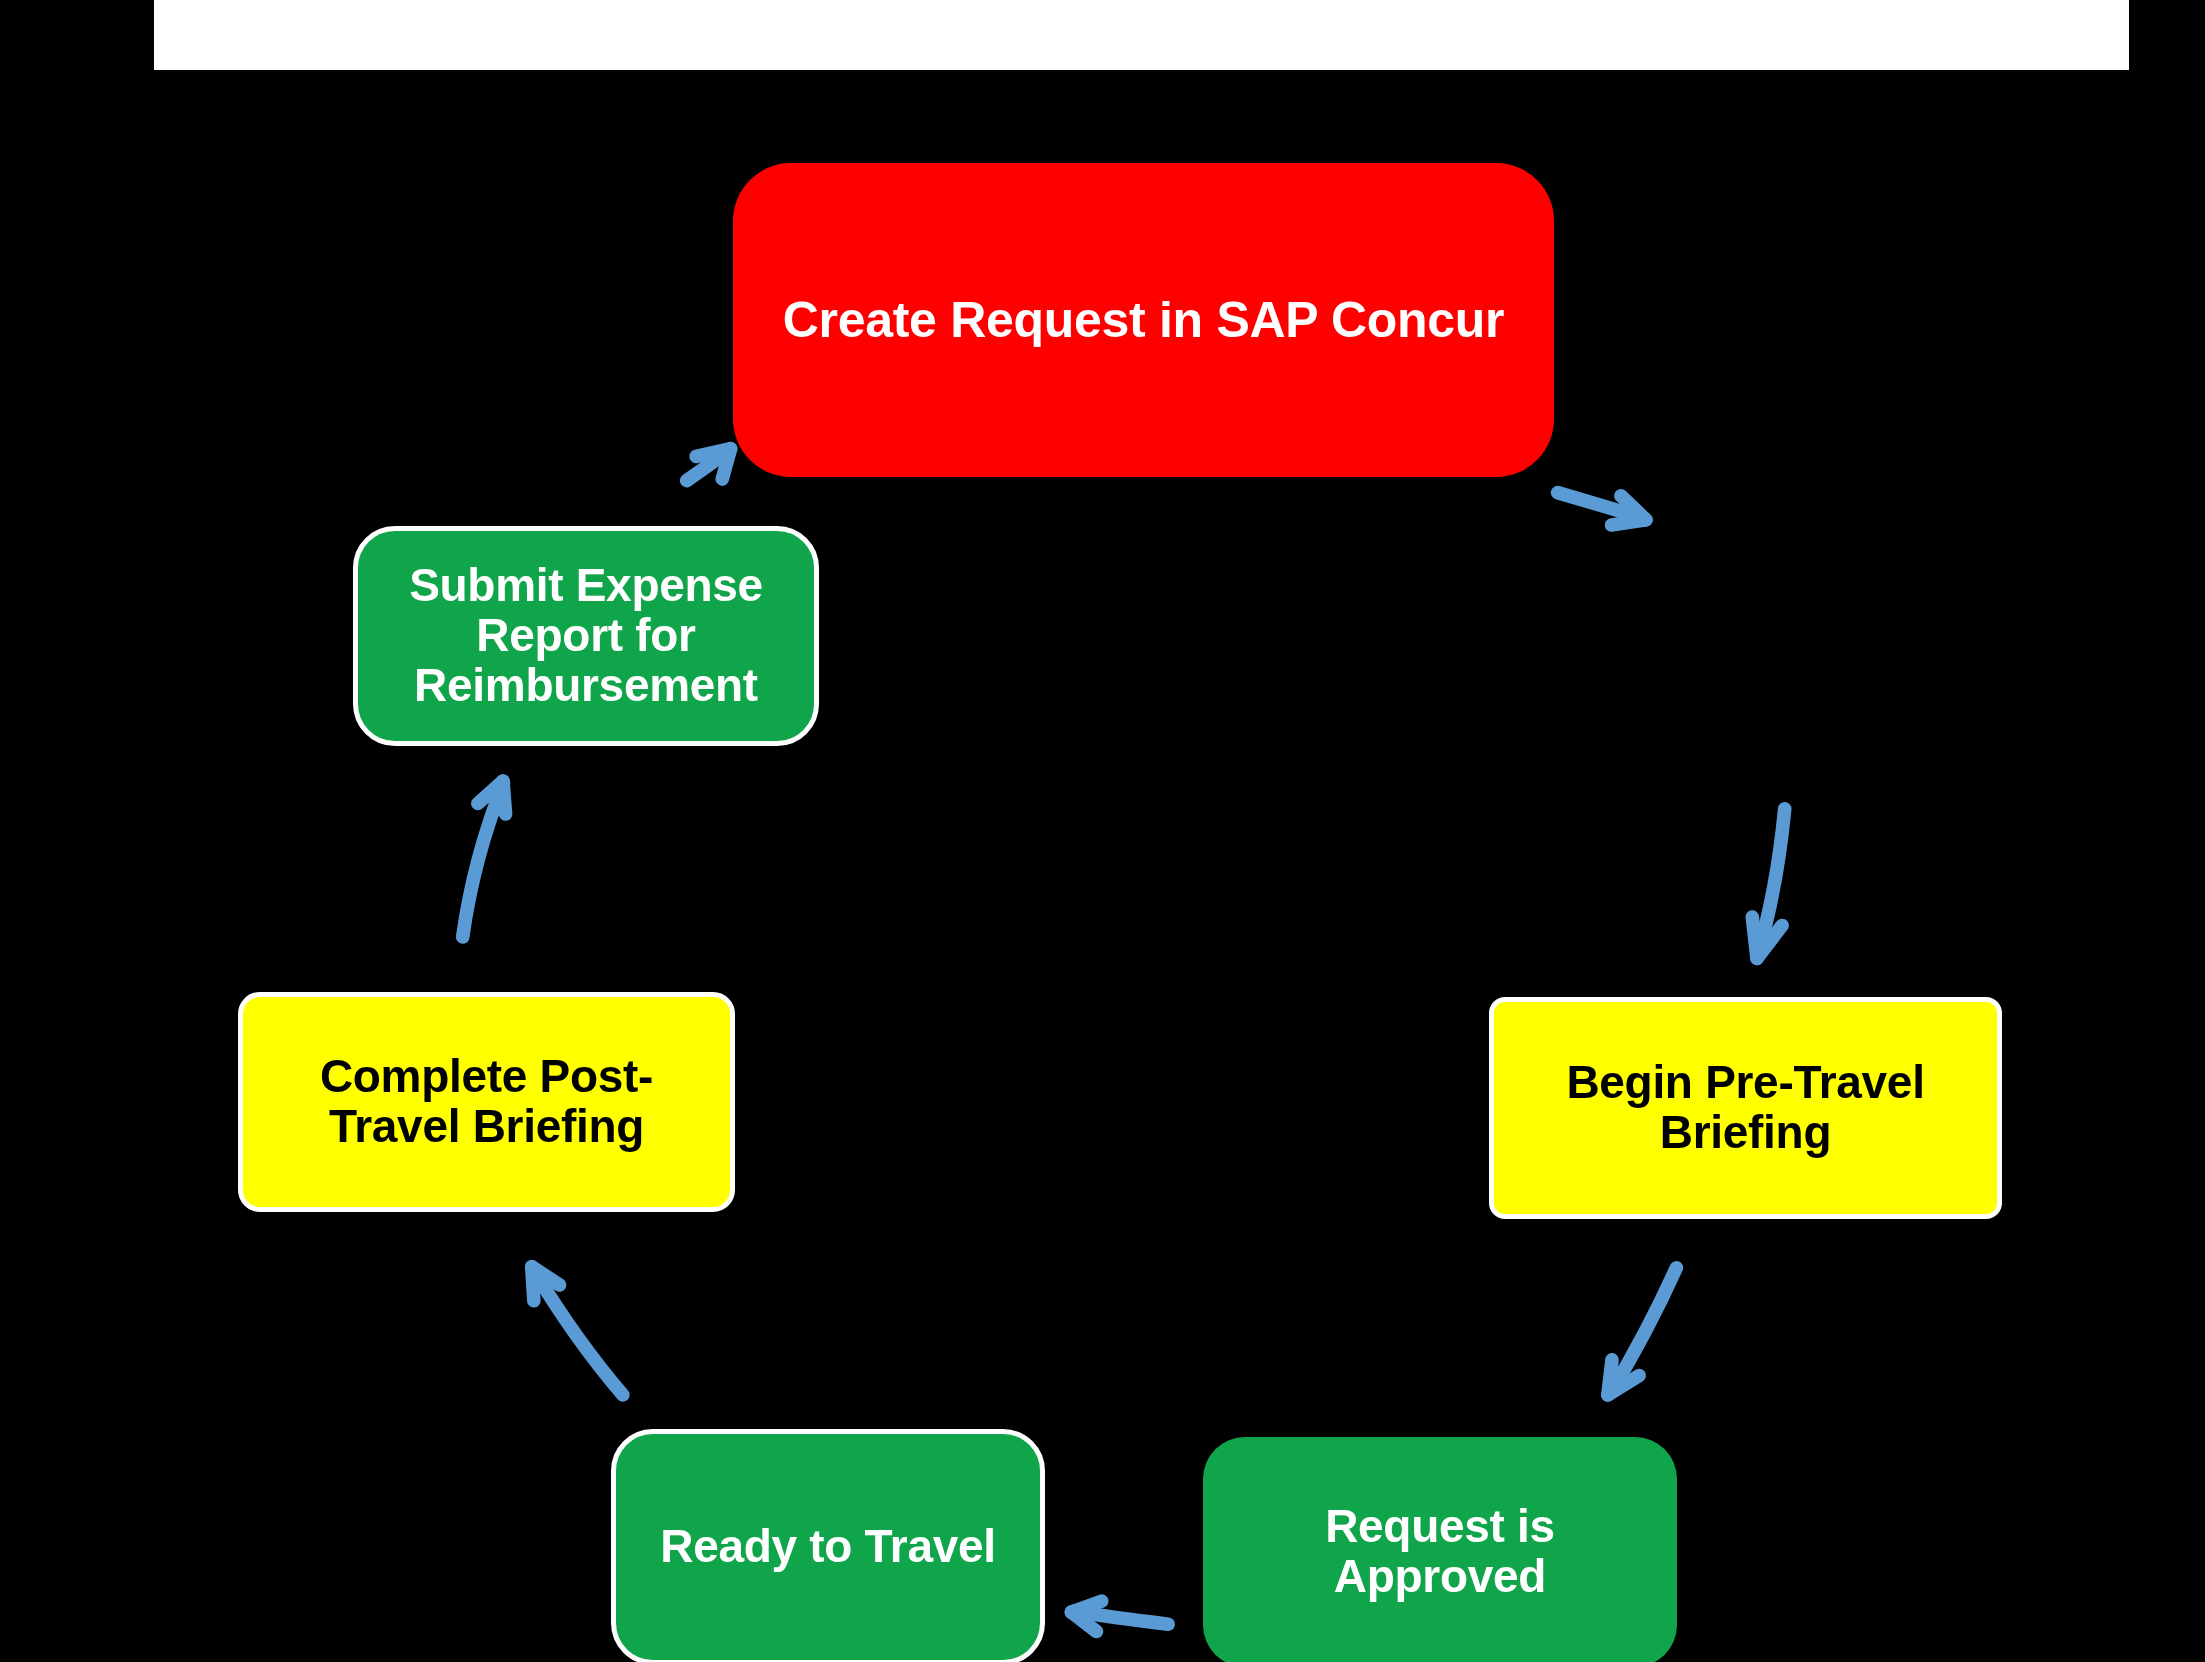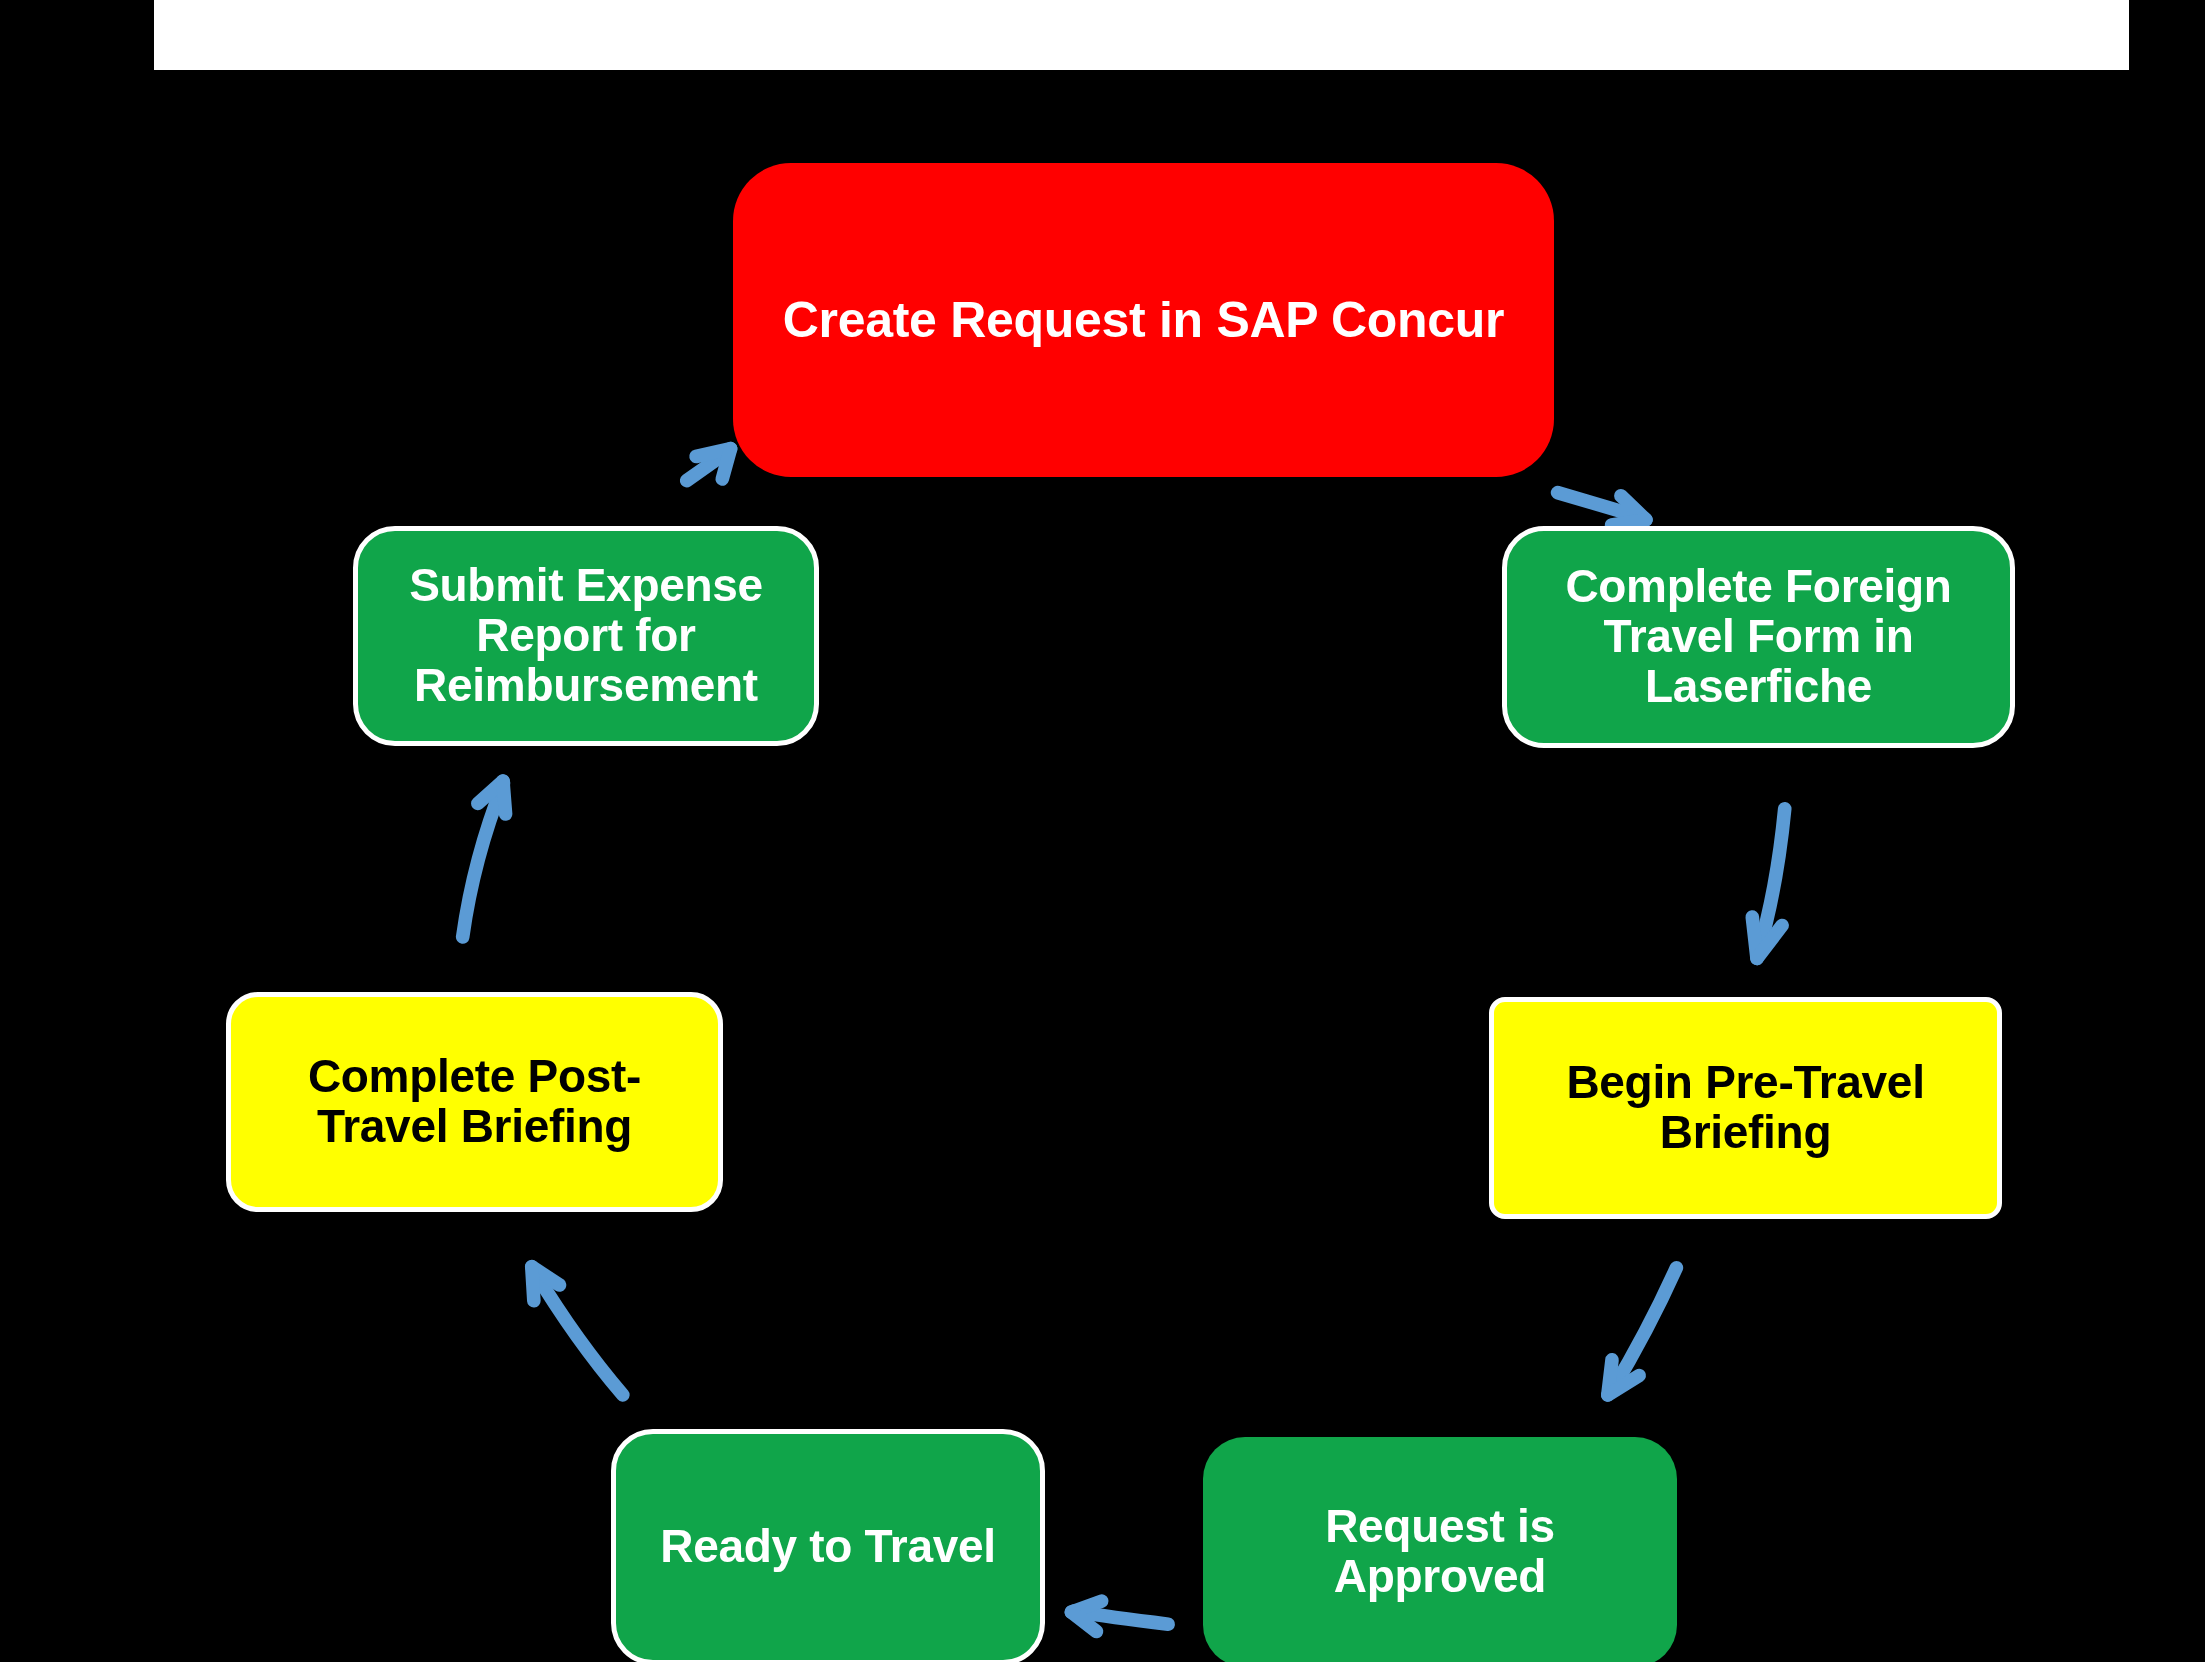--- a/index.html
+++ b/index.html
@@ -82,27 +82,27 @@
     left: 611px;  top: 1429px;
     width: 434px;  height: 236px;
     background: #10a54a;
     color: #ffffff;
     font-size: 46px;
     border: 5.8px solid #ffffff;
     border-radius: 42px;
     align-items: center;
   }
   .node-post-travel-briefing {
-    left: 226px;   top: 992px;
+    left: 238px;   top: 992px;
     width: 497px;  height: 220px;
     background: #ffff00;
     color: #000000;
     font-size: 46px;
     border: 5.8px solid #ffffff;
-    border-radius: 32px;
+    border-radius: 22px;
   }
   .node-submit-expense {
     left: 353px;   top: 510px;
     width: 466px;  height: 220px;
     background: #10a54a;
     color: #ffffff;
     font-size: 46px;
     border: 5.8px solid #ffffff;
     border-radius: 42px;
     margin-top: 16px;
@@ -175,25 +175,20 @@
       <path class="arrow-path" d="M 1330 872 L 1396 857"></path>
       <path class="arrow-path" d="M 1380 915 L 1396 857"></path>
     </g>
 
   </svg>
 
   <div class="node node-create-request">
     <span class="node-label">Create Request in SAP Concur</span>
   </div>
 
-  <div class="node node-foreign-travel-form">
-    <span class="node-label">Complete Foreign
-Travel Form in
-Laserfiche</span>
-  </div>
 
   <div class="node node-begin-pre-travel">
     <span class="node-label">Begin Pre-Travel
 Briefing</span>
   </div>
 
   <div class="node node-request-approved">
     <span class="node-label">Request is
 Approved</span>
   </div>

